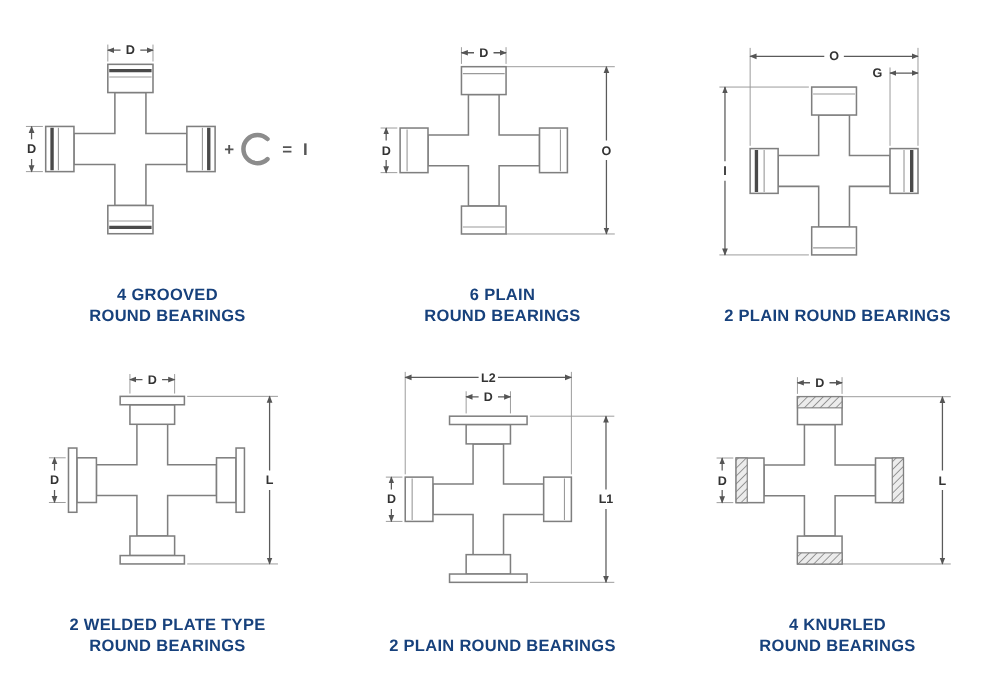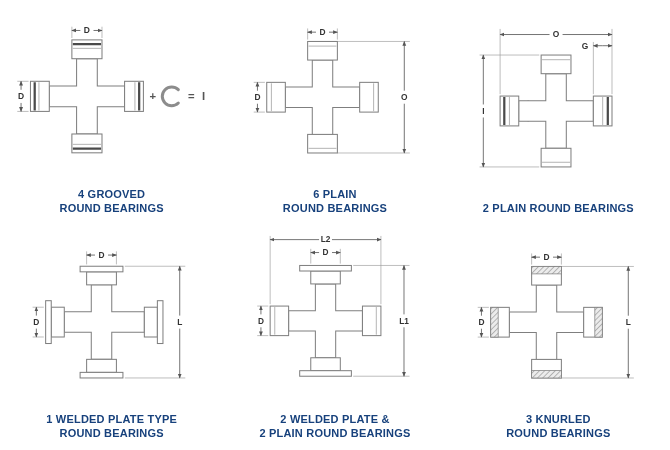--- a/index.html
+++ b/index.html
@@ -156,21 +156,21 @@
         <rect class="outl" x="78" y="140" width="32" height="14"></rect>
         <rect class="outl" x="40" y="84" width="14" height="32"></rect>
         <rect class="outl" x="140" y="84" width="14" height="32"></rect>
         <rect class="outl" x="71" y="40" width="46" height="6"></rect>
         <rect class="outl" x="71" y="154" width="46" height="6"></rect>
         <rect class="outl" x="34" y="77" width="6" height="46"></rect>
         <rect class="outl" x="154" y="77" width="6" height="46"></rect>
       </g>
     </svg>
     <figcaption class="caption">
-      <div>1 WELDED PLATE TYPE</div>
+      <div>2 WELDED PLATE TYPE</div>
       <div>ROUND BEARINGS</div>
     </figcaption>
   </figure>
 
   <figure class="cell">
     <svg viewBox="0 0 214 182" height="168">
       <g>
         <path class="ext" d="M37,88 V14 M157,88 V14 M81,44 V28 M113,44 V28 M35,90 H23 M35,122 H23 M127,46 H188 M127,166 H188"></path>
         <path class="dim" marker-end="url(#arw)" d="M90,18 H37"></path>
         <path class="dim" marker-end="url(#arw)" d="M104,18 H157"></path>
@@ -190,21 +190,20 @@
         <rect class="outl" x="81" y="52" width="32" height="14"></rect>
         <rect class="outl" x="81" y="146" width="32" height="14"></rect>
         <rect class="outl" x="69" y="46" width="56" height="6"></rect>
         <rect class="outl" x="69" y="160" width="56" height="6"></rect>
         <rect class="outl" x="37" y="90" width="20" height="32"></rect>
         <rect class="outl" x="137" y="90" width="20" height="32"></rect>
         <path class="thin" d="M42,91 V121 M152,91 V121"></path>
       </g>
     </svg>
     <figcaption class="caption">
-      <div>2 WELDED PLATE &amp;</div>
       <div>2 PLAIN ROUND BEARINGS</div>
     </figcaption>
   </figure>
 
   <figure class="cell">
     <svg viewBox="0 0 210 170" height="158">
       <g>
         <path class="ext" d="M76,34 V22 M108,34 V22 M30,80 H18 M30,112 H18 M108,36 H186 M108,156 H186"></path>
         <path class="dim" marker-end="url(#arw)" d="M85,26 H76"></path>
         <path class="dim" marker-end="url(#arw)" d="M99,26 H108"></path>
@@ -222,18 +221,18 @@
         <rect class="outl" x="76" y="136" width="32" height="20"></rect>
         <rect class="outl" x="32" y="80" width="20" height="32"></rect>
         <rect class="outl" x="132" y="80" width="20" height="32"></rect>
         <rect class="knurlband" x="76" y="36" width="32" height="8"></rect>
         <rect class="knurlband" x="76" y="148" width="32" height="8"></rect>
         <rect class="knurlband" x="32" y="80" width="8" height="32"></rect>
         <rect class="knurlband" x="144" y="80" width="8" height="32"></rect>
       </g>
     </svg>
     <figcaption class="caption">
-      <div>3 KNURLED</div>
+      <div>4 KNURLED</div>
       <div>ROUND BEARINGS</div>
     </figcaption>
   </figure>
 
 </div>
 
 </body></html>

